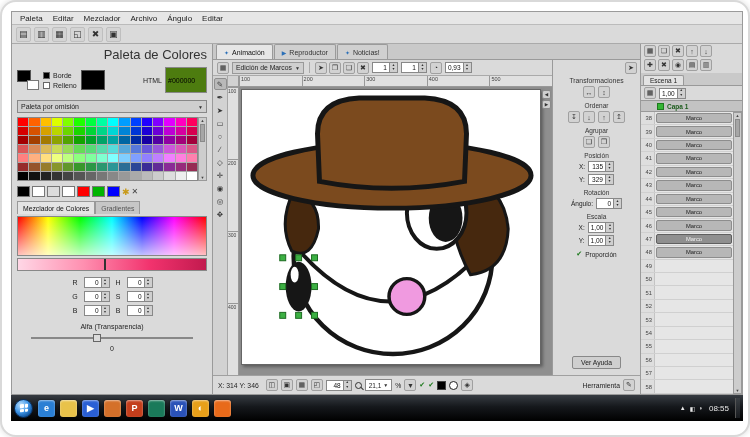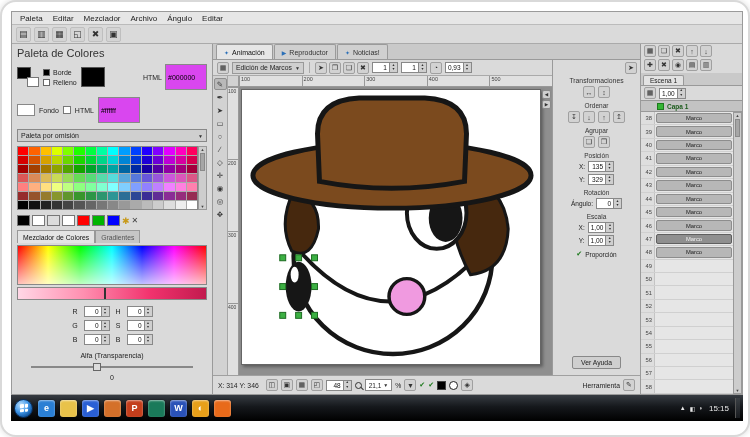--- a/index.html
+++ b/index.html
@@ -8,32 +8,32 @@
   .screen { position:absolute; left:9px; top:9px; width:732px; height:410px; }
   .app { height:384px; background:#d5d5d5; border:1px solid #9a9a9a; display:flex; flex-direction:column; overflow:hidden; }
 
   .menubar { height:13px; background:#e6e6e6; border-bottom:1px solid #bbb; display:flex; align-items:center; gap:10px; padding:0 8px; font-size:8px; color:#222; }
   .toolbar { height:19px; background:#dadada; border-bottom:1px solid #aaa; display:flex; align-items:center; gap:3px; padding:0 4px; }
   .tbtn { width:15px; height:15px; display:flex; align-items:center; justify-content:center; font-size:9px; color:#333; border:1px solid #bfbfbf; border-radius:2px; background:#d4d4d4; }
   .content { flex:1; display:flex; min-height:0; }
 
   
   .palette { width:201px; background:#dadada; border-right:1px solid #9a9a9a; display:flex; flex-direction:column; padding:1px 5px; font-size:7px; color:#222; overflow:hidden; }
-  .panel-title { text-align:left; font-size:11px; padding:2px 0; color:#333; }
+  .panel-title { text-align:right; font-size:13px; padding:2px 0; color:#333; }
   .bf-block { display:flex; align-items:center; gap:4px; padding:3px 0 5px; }
   .bf-stack { position:relative; width:22px; height:20px; }
   .bf-stack .sq1 { position:absolute; left:0; top:0; width:14px; height:12px; background:#000; border:1px solid #555; }
   .bf-stack .sq2 { position:absolute; right:0; bottom:0; width:12px; height:10px; background:#fff; border:1px solid #777; }
   .bf-labels { display:flex; flex-direction:column; gap:3px; }
   .bf-opt { display:flex; align-items:center; gap:3px; }
   .mini { width:7px; height:7px; border:1px solid #666; display:inline-block; }
   .mini.black { background:#000; } .mini.white { background:#fff; }
   .bf-current { width:24px; height:20px; background:#000; border:1px solid #555; }
   .bf-html { display:flex; align-items:center; gap:3px; margin-left:auto; }
-  input.hexfield { width:42px; height:12px; font-size:7px; font-family:"Liberation Sans",sans-serif; border:1px solid #888; background:#d946ef; padding:12px 2px; }
+  input.hexfield { width:42px; height:12px; font-size:7px; font-family:"Liberation Sans",sans-serif; border:1px solid #888; background:#4d7c0f; padding:12px 2px; }
   .fondo-row { display:flex; align-items:center; gap:4px; padding:2px 0 4px; }
   .fondo-sw { width:18px; height:12px; background:#fff; border:1px solid #888; }
   .chkbox { width:8px; height:8px; background:#fff; border:1px solid #777; }
   .dropdown { display:flex; align-items:center; height:13px; background:#cfcfcf; border:1px solid #888; margin:2px 0; padding:0 3px; }
   .dd { margin-left:auto; font-size:5px; color:#333; }
   .grid-wrap { display:flex; margin:2px 0; height:64px; }
   #palette-grid { flex:1; display:grid; grid-template-columns:repeat(16,1fr); grid-auto-rows:1fr; gap:1px; background:#aaa; border:1px solid #888; }
   .sbar { width:9px; background:#cdcdcd; border:1px solid #999; display:flex; flex-direction:column; align-items:center; font-size:4px; color:#444; }
   .sbar .thumb { width:5px; flex:0 0 18px; background:#a6a6a6; border:1px solid #8a8a8a; margin:1px 0; }
   .sbar .sp { flex:1; }
@@ -178,27 +178,20 @@
             <div class="bf-opt">
                   <span class="mini white"></span>
                   <span>Relleno</span>
                 </div>
           </div>
           <div class="bf-current"></div>
           <div class="bf-html">
             <span>HTML</span>
             <input class="hexfield" value="#000000" style="">
           </div>
-        </div>
-        <div class="fondo-row">
-          <span class="fondo-sw"></span>
-          <span>Fondo</span>
-          <span class="chkbox"></span>
-          <span>HTML</span>
-          <input class="hexfield" value="#ffffff" style="">
         </div>
         <div class="dropdown">
           <span>Paleta por omisión</span>
           <span class="dd">▼</span>
         </div>
         <div class="grid-wrap">
           <div id="palette-grid">
                 <div class="pcell" style="background: rgb(255, 0, 0);"></div>
                 <div class="pcell" style="background: rgb(255, 98, 0);"></div>
                 <div class="pcell" style="background: rgb(255, 191, 0);"></div>
@@ -806,18 +799,18 @@
           <span class="tb-app" style="background: rgb(196, 62, 28);">P</span>
           <span class="tb-app" style="background: rgb(26, 122, 90);"></span>
           <span class="tb-app" style="background: rgb(42, 82, 184);">W</span>
           <span class="tb-app" style="background: rgb(232, 160, 26);">◐</span>
           <span class="tb-app" style="background: rgb(232, 106, 26);"></span>
         </div>
     <div class="tray">
       <span>▲</span>
       <span>◧</span>
       <span>◗</span>
-      <span class="time">15:15</span>
+      <span class="time">08:55</span>
       <span class="show-desktop"></span>
     </div>
   </div>
  </div>
 </div>
 
 </body></html>

